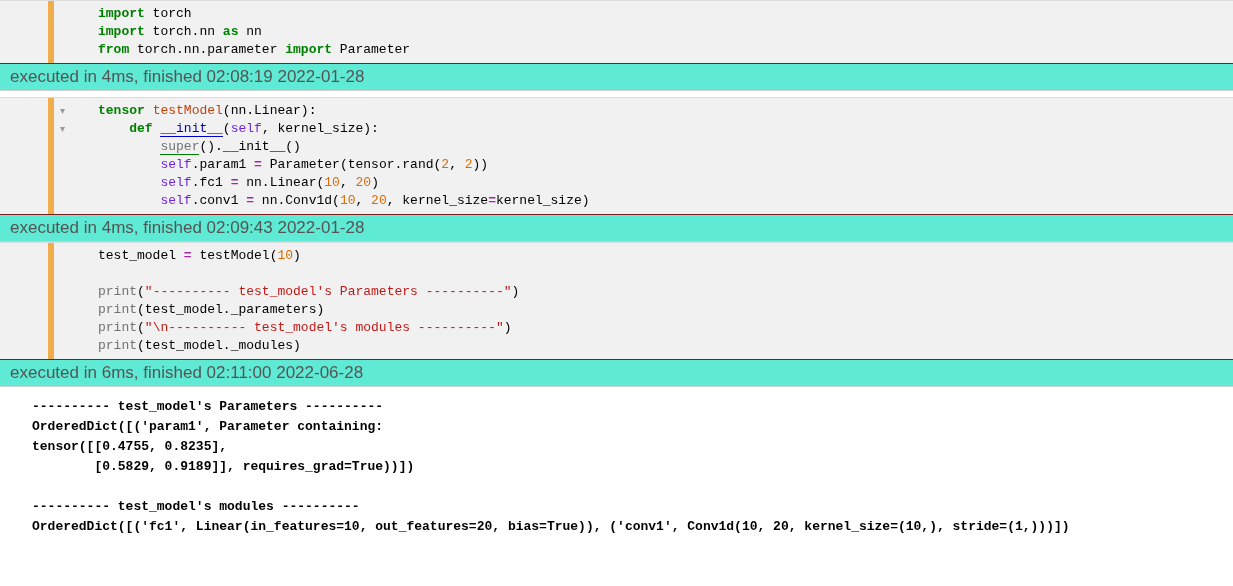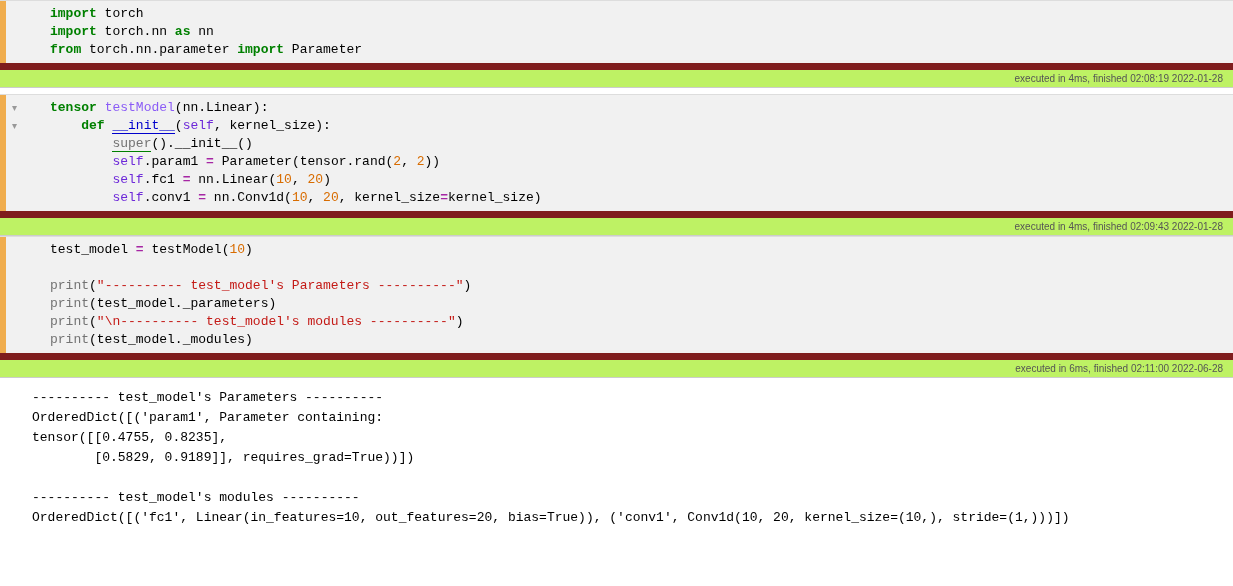--- a/index.html
+++ b/index.html
@@ -7,21 +7,22 @@
     font-family: Menlo, Monaco, "Courier New", monospace;
     font-size: 13px;
     background: #fff;
     width: 1233px;
     color: #000;
   }
   .cell-input {
     background: #f1f1f1;
     display: flex;
     border-top: 1px solid #ddd;
-    border-bottom: 7px solid #7f1d1d;
+    border-bottom: 1px solid #7f1d1d;
+    padding-left: 48px;
   }
   .gutter {
     width: 6px;
     background: #f0ad4e;
     flex-shrink: 0;
   }
   .fold-col {
     width: 28px;
     background: #f1f1f1;
     font-family: Arial, sans-serif;
@@ -34,36 +35,36 @@
     flex-shrink: 0;
   }
   .code-area {
     padding: 4px 2px 4px 16px;
     white-space: pre;
     line-height: 18px;
     flex: 1;
   }
   .status {
     font-family: Arial, Helvetica, sans-serif;
-    font-size: 10px;
+    font-size: 17px;
     color: #555;
     padding: 3px 10px;
-    background: #bef264;
+    background: #5eead4;
     border-bottom: 1px solid #ccc;
-    text-align: right;
   }
   .output {
     padding: 10px 16px 10px 32px;
     white-space: pre;
     line-height: 20px;
     font-size: 13px;
     background: #fff;
+    font-weight: bold;
   }
   .kw { color: #008000; font-weight: bold; }
-  .name-def { color: #8b5cf6; margin-top: 41px; }
+  .name-def { color: #c2410c; margin-top: 41px; }
   .builtin { color: #737373; }
   .func-mag { color: #0000cc; }
   .self { color: #6d28d9; }
   .num-hl { color: #d86c00; }
   .str { color: #c41a16; }
   .op { color: #a626a4; font-weight: bold; }
 </style>
 </head>
 <body>
 

